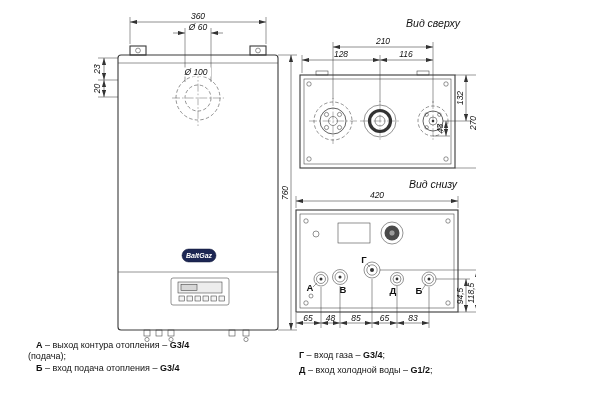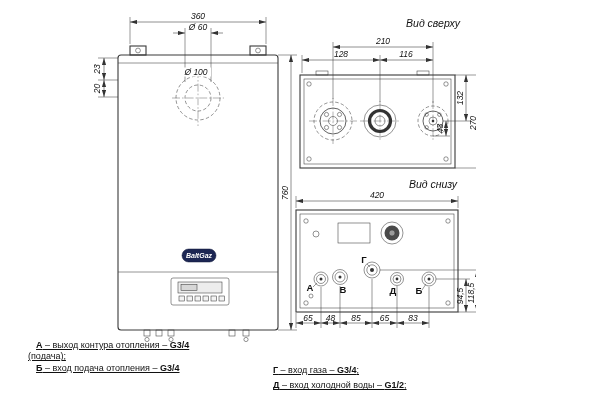--- a/index.html
+++ b/index.html
@@ -11,21 +11,21 @@
   .dm{fill:none;stroke:#333;stroke-width:0.55;}
   .ext{stroke:#333;stroke-width:0.5;}
   .dash{stroke-dasharray:3.5 2.2;}
   .cl{stroke:#555;stroke-width:0.45;stroke-dasharray:8 2 1.6 2;fill:none;}
   .dim{font-style:italic;font-size:8.5px;fill:#111;text-anchor:middle;}
   .vtitle{font-style:italic;font-size:10.5px;fill:#111;text-anchor:middle;}
   .port{font-weight:bold;font-size:9.5px;fill:#111;text-anchor:middle;}
   .brandtext{font-style:italic;font-weight:bold;font-size:7px;fill:#fff;text-anchor:middle;}
   .legend{position:absolute;left:0;top:338px;width:600px;font-size:9px;color:#111;}
   .lcol{position:absolute;white-space:nowrap;}
-  .li{line-height:11.3px;text-decoration:underline;}
+  .li{line-height:11.3px;}
   .l1{padding-left:8px;}
   .b{font-weight:bold;}
 </style>
 </head>
 <body>
 
 <div class="canvas">
 <svg width="600" height="403" viewBox="0 0 600 403">
   <defs>
     <marker id="arr" viewBox="0 0 10 6" refX="10" refY="3" markerWidth="7" markerHeight="4.2" markerUnits="userSpaceOnUse" orient="auto-start-reverse">
@@ -244,18 +244,18 @@
     <text class="dim" transform="rotate(-90 474 293)" x="474" y="293">118,5</text>
   </g>
 </svg>
 
 <div class="legend">
   <div class="lcol" style="left:28px;top:2px;">
     <div class="li l1"><span class="b">А</span><span> – выход контура отопления – </span><span class="b">G3/4</span><span></span></div>
     <div class="li">(подача);</div>
     <div class="li l1"><span class="b">Б</span><span> – вход подача отопления – </span><span class="b">G3/4</span><span></span></div>
   </div>
-  <div class="lcol" style="left:273px;top:12px;margin-top:15px;">
+  <div class="lcol" style="left:299px;top:12px;">
     <div class="li"><span class="b">Г</span><span> – вход газа – </span><span class="b">G3/4</span><span>;</span></div>
     <div class="li" style="margin-top:4px;"><span class="b">Д</span><span> – вход холодной воды – </span><span class="b">G1/2</span><span>;</span></div>
   </div>
 </div>
 </div>
 
 </body></html>

